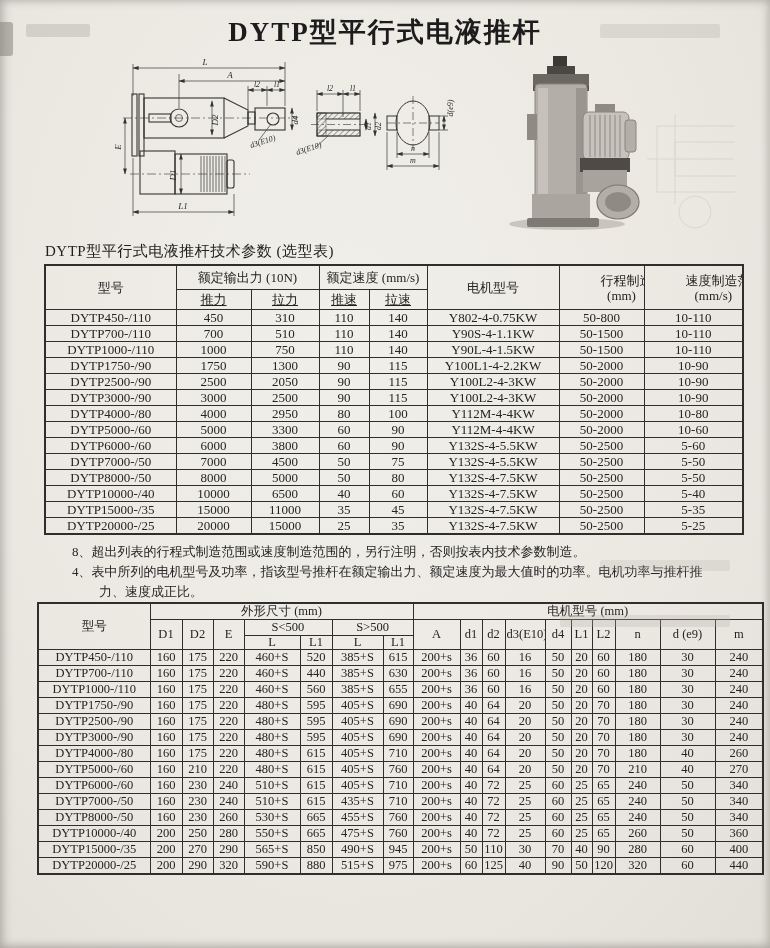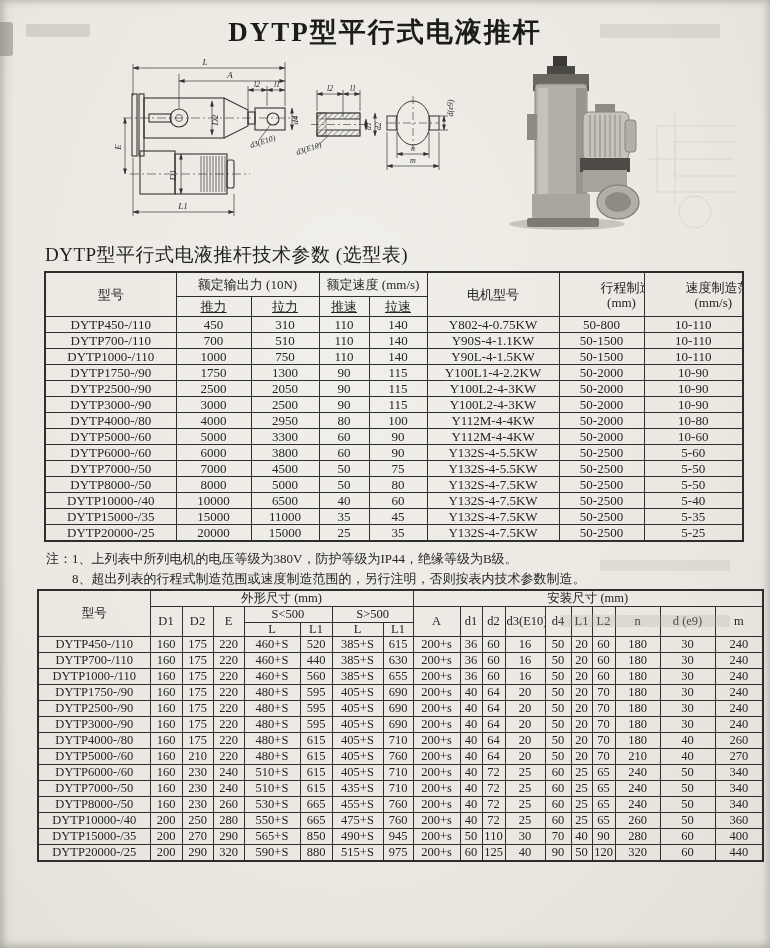--- a/index.html
+++ b/index.html
@@ -18,21 +18,21 @@
   .a3 { left:600px; top:24px; width:120px; height:14px; background:#b3afa7; opacity:.30; border-radius:2px; }
   .a4 { left:560px; top:615px; width:170px; height:12px; background:#b3afa7; opacity:.28; border-radius:2px; }
   .a5 { left:600px; top:560px; width:130px; height:11px; background:#b8b4ac; opacity:.25; border-radius:2px; }
 
   .title {
     margin:14px 0 0 0; text-align:center;
     font-size:27px; font-weight:bold; letter-spacing:2px; color:#1c1c1c;
   }
   .figure { position:relative; height:180px; margin:4px 0 0 35px; }
 
-  .sec-title { margin:8px 0 3px 45px; font-size:19px; color:#1f1f1f; letter-spacing:.5px; }
+  .sec-title { margin:8px 0 3px 45px; font-size:15px; color:#1f1f1f; letter-spacing:.5px; }
   .sec-title.t2pos { margin:13px 0 3px 37px; }
 
   table { border-collapse:collapse; table-layout:fixed; background:transparent; }
   .t1 { width:698px; margin-left:44px; font-size:13px; border:2px solid #2e2e2e; }
   .t2 { width:725px; margin-left:37px; font-size:12.5px; border:2px solid #2e2e2e; }
   th, td {
     border:1px solid #2e2e2e; text-align:center; vertical-align:middle;
     padding:0 1px; font-weight:normal; white-space:nowrap; overflow:hidden; color:#242424;
   }
   .t1 thead tr.gr th { height:23px; line-height:23px; }
@@ -408,22 +408,22 @@
           <td>25</td>
           <td>35</td>
           <td>Y132S-4-7.5KW</td>
           <td>50-2500</td>
           <td>5-25</td>
         </tr>
       </tbody>
   </table>
 
   <div class="notes">
-    <div class="note-line"><span>注：</span><span>1、上列表中所列电机的电压等级为380V，防护等级为IP44，绝缘等级为B级。</span></div>
     <div class="note-line rest">8、超出列表的行程式制造范围或速度制造范围的，另行注明，否则按表内技术参数制造。</div>
+    <div class="note-line rest">4、表中所列的电机型号及功率，指该型号推杆在额定输出力、额定速度为最大值时的功率。电机功率与推杆推力、速度成正比。</div>
   </div>
 
 
   <table class="t2">
     <colgroup>
       <col style="width:112px">
         <col style="width:32px">
         <col style="width:31px">
         <col style="width:31px">
       <col style="width:56px">
@@ -438,21 +438,21 @@
         <col style="width:21px">
         <col style="width:23px">
         <col style="width:45px">
       <col style="width:55px">
         <col style="width:48px">
     </colgroup>
     <thead>
       <tr class="gr">
         <th rowspan="3">型号</th>
         <th colspan="7">外形尺寸 (mm)</th>
-        <th colspan="10">安装尺寸 (mm)</th>
+        <th colspan="10">电机型号 (mm)</th>
       </tr>
       <tr class="sub">
         <th rowspan="2">D1</th>
         <th rowspan="2">D2</th>
         <th rowspan="2">E</th>
         <th colspan="2">S&lt;500</th>
         <th colspan="2">S&gt;500</th>
         <th rowspan="2">A</th>
         <th rowspan="2">d1</th>
         <th rowspan="2">d2</th>

